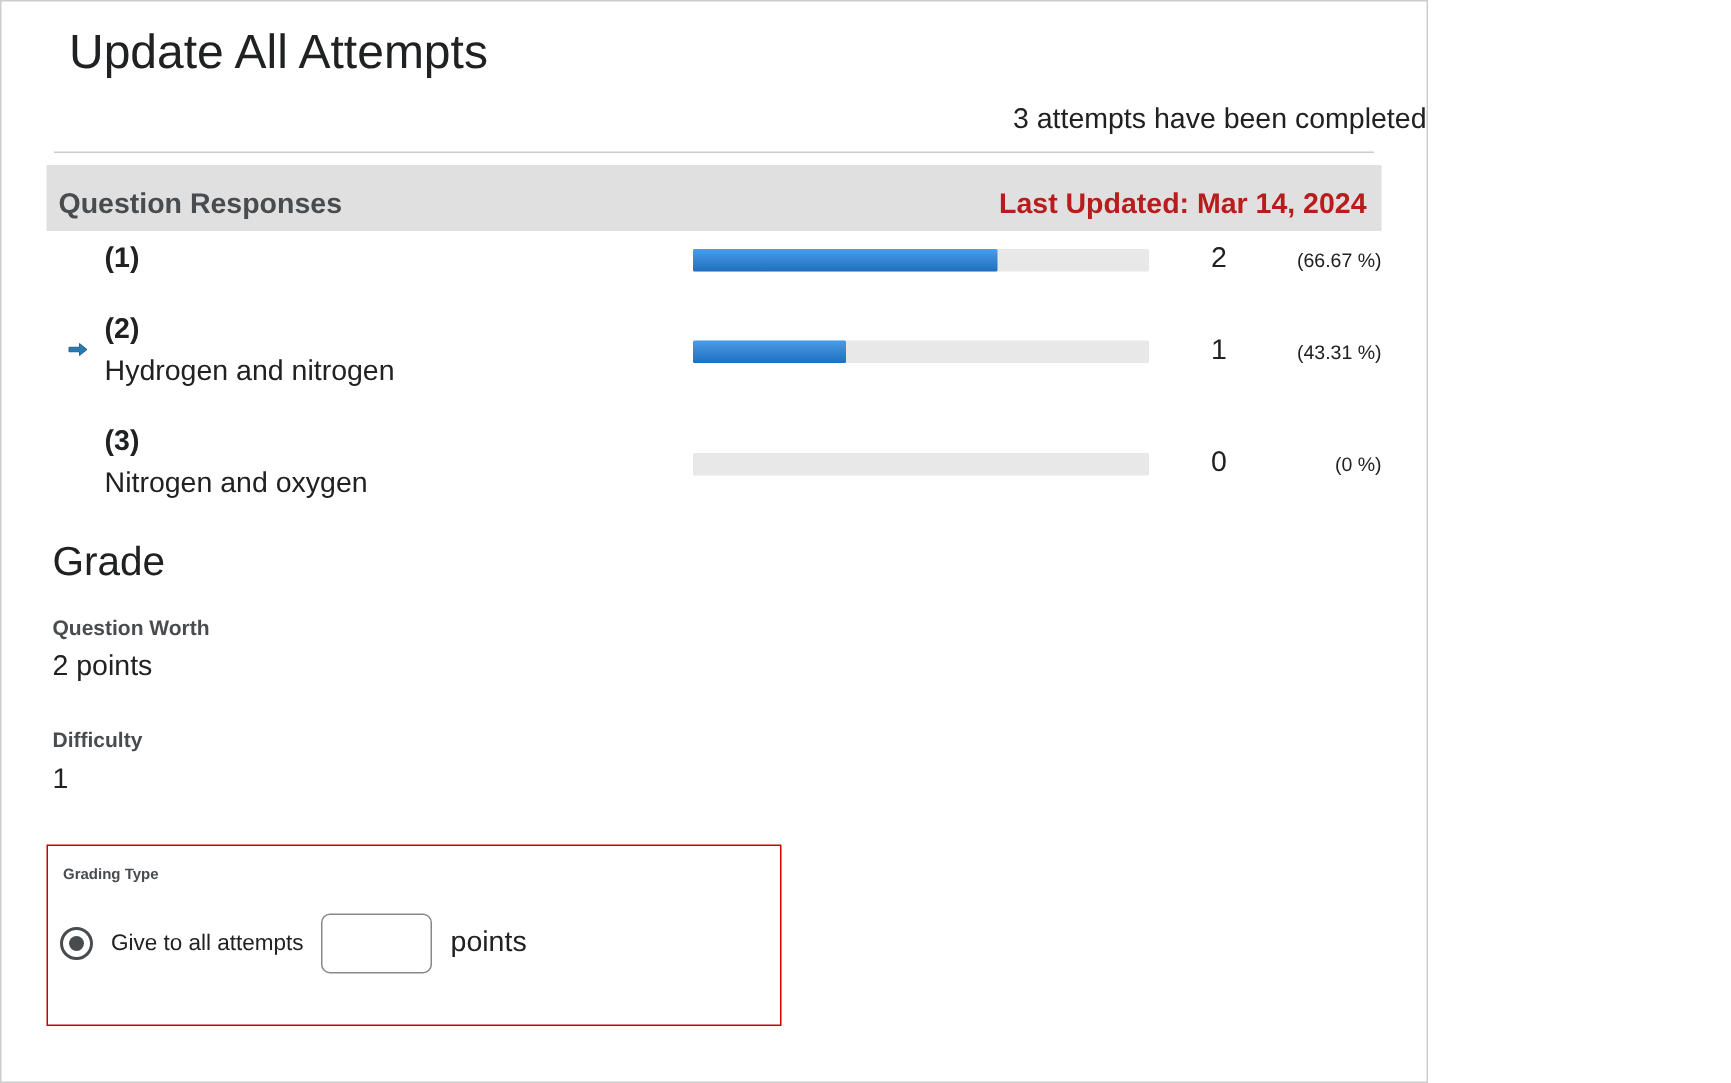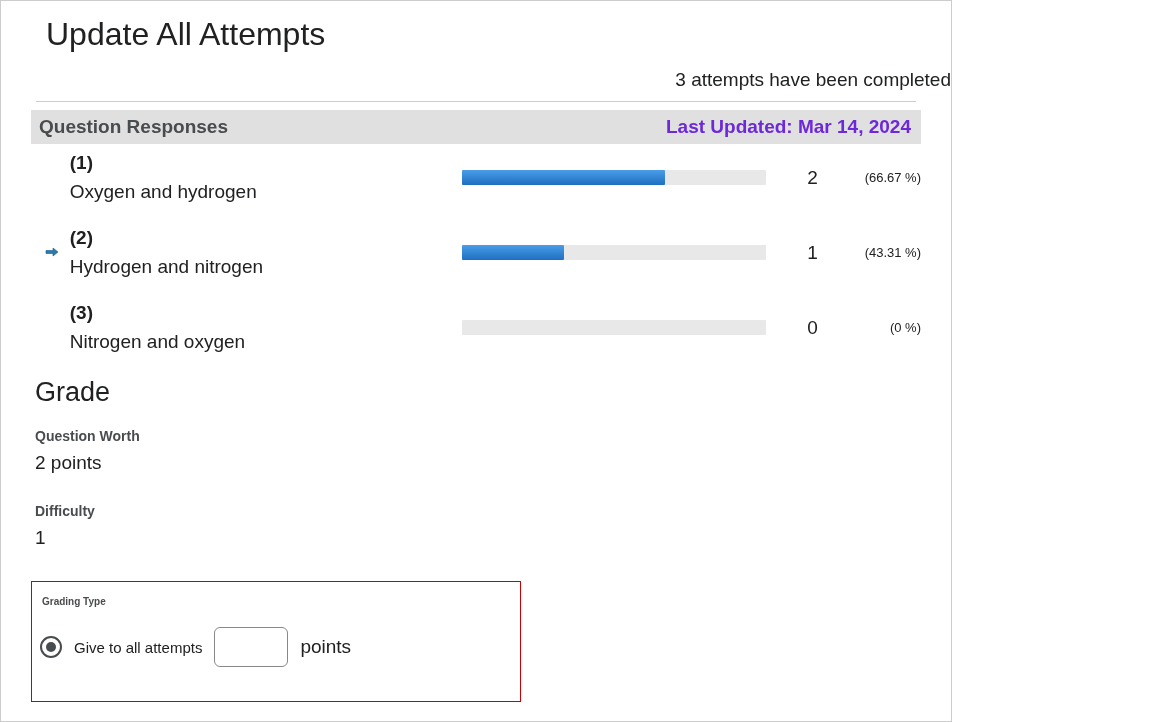--- a/index.html
+++ b/index.html
@@ -35,32 +35,32 @@
     }
     .hr-line {
       border-top: 1px solid #cccccc;
       margin: 0 35px 0 35px;
     }
     .section-header {
       display: flex;
       justify-content: space-between;
       align-items: center;
       background: #e0e0e0;
-      padding: 6px 10px 6px 8px;
+      padding: 16px 10px 6px 8px;
       margin: 8px 30px 0 30px;
     }
     .section-header-left {
       font-size: 19px;
       font-weight: 600;
       color: #494c4e;
     }
     .section-header-right {
       font-size: 19px;
       font-weight: 600;
-      color: #6d28d9;
+      color: #b91c1c;
     }
     .question-text {
       font-size: 19px;
       padding: 14px 35px 15px 34px;
     }
     .responses {
       padding: 0 30px 0 34px;
     }
     .response-row {
       display: flex;
@@ -202,21 +202,20 @@
     <div class="section-header-right">Last Updated: Mar 14, 2024</div>
   </div>
 
 
   <div class="responses">
 
     <div class="response-row">
       <div class="arrow-col"></div>
       <div class="answer-col">
         <div class="answer-num">(1)</div>
-        <div class="answer-text">Oxygen and hydrogen</div>
       </div>
       <div class="bar-col">
         <div class="bar-outer">
           <div class="bar-inner" style="width:66.67%"></div>
         </div>
       </div>
       <div class="count-col">2</div>
       <div class="pct-col">(66.67 %)</div>
     </div>
 

